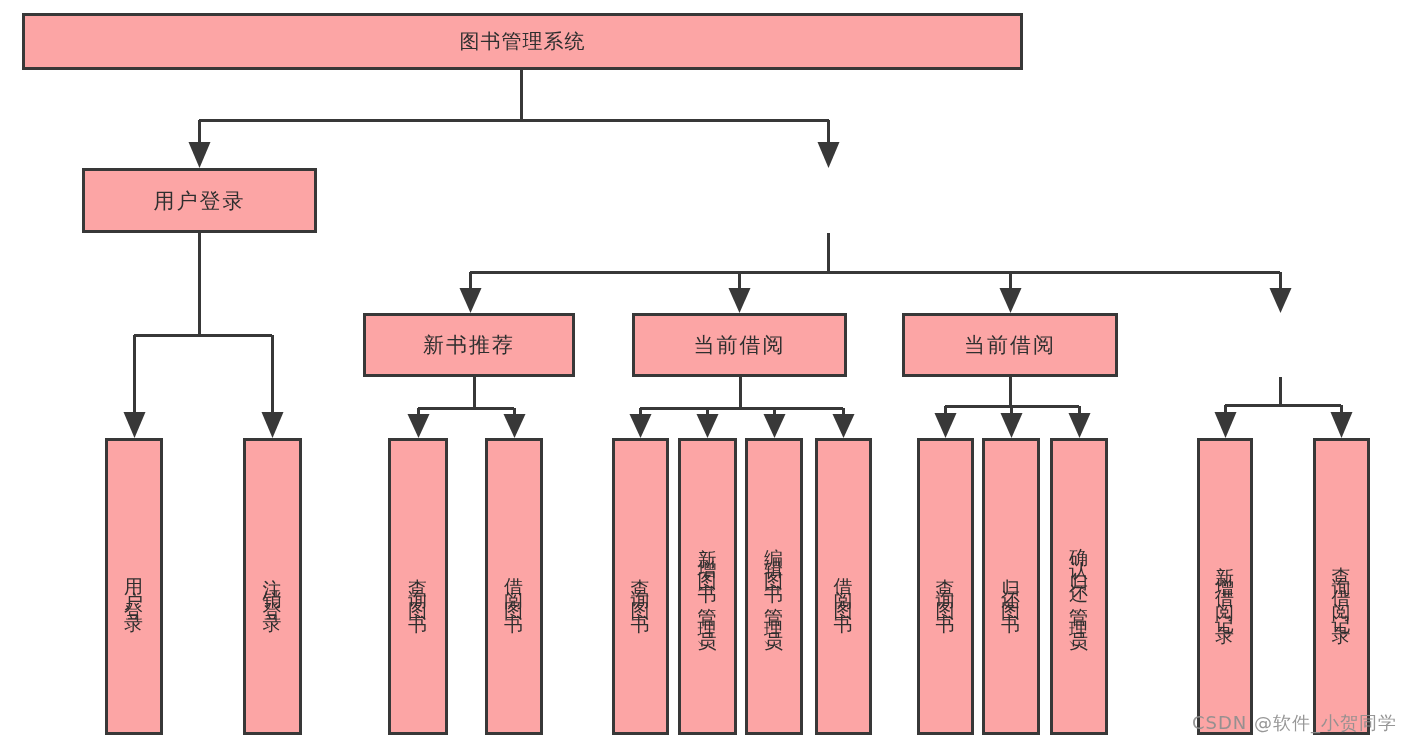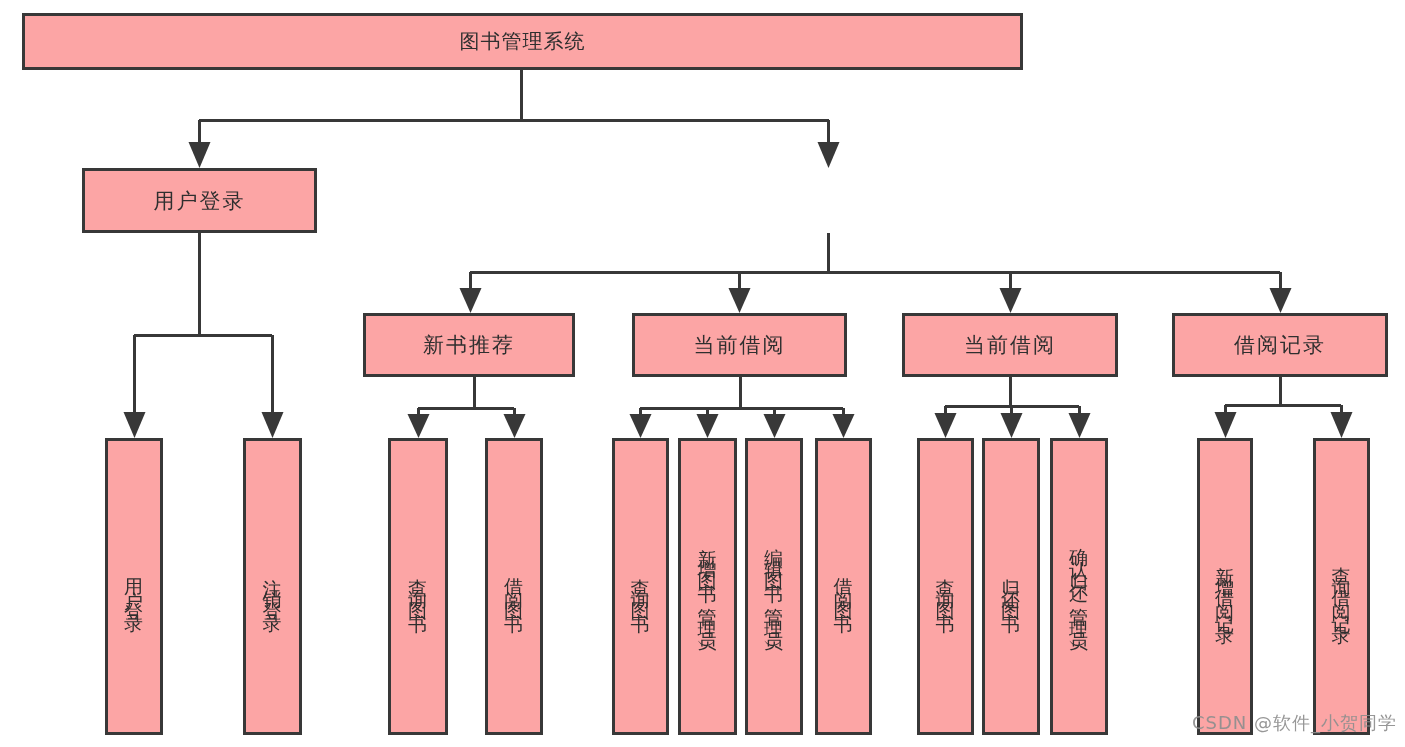--- a/index.html
+++ b/index.html
@@ -141,23 +141,20 @@
 
   <div class="node h-node" style="left:363px; top:313px; width:212px; height:64px;">
     <span>新书推荐</span>
   </div>
   <div class="node h-node" style="left:632px; top:313px; width:215px; height:64px;">
     <span>当前借阅</span>
   </div>
   <div class="node h-node" style="left:902px; top:313px; width:216px; height:64px;">
     <span>当前借阅</span>
   </div>
-  <div class="node h-node" style="left:1172px; top:313px; width:216px; height:64px;">
-    <span>借阅记录</span>
-  </div>
 
   <div class="node leaf" style="left:105px;">
     <span>用户登录</span>
   </div>
   <div class="node leaf" style="left:243px; width:59px;">
     <span>注销登录</span>
   </div>
 
   <div class="node leaf" style="left:388px; width:60px;">
     <span>查询图书</span>

